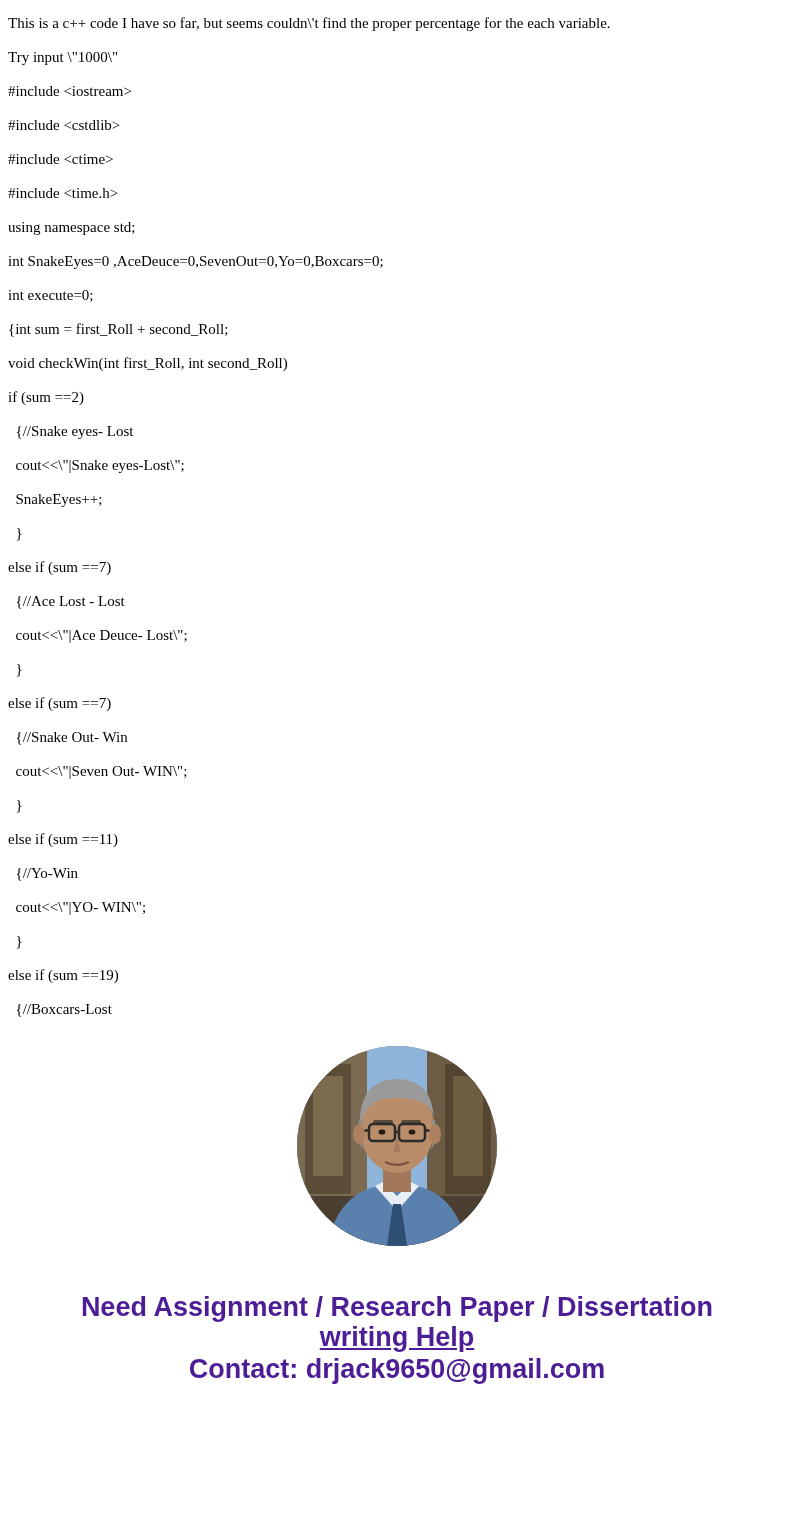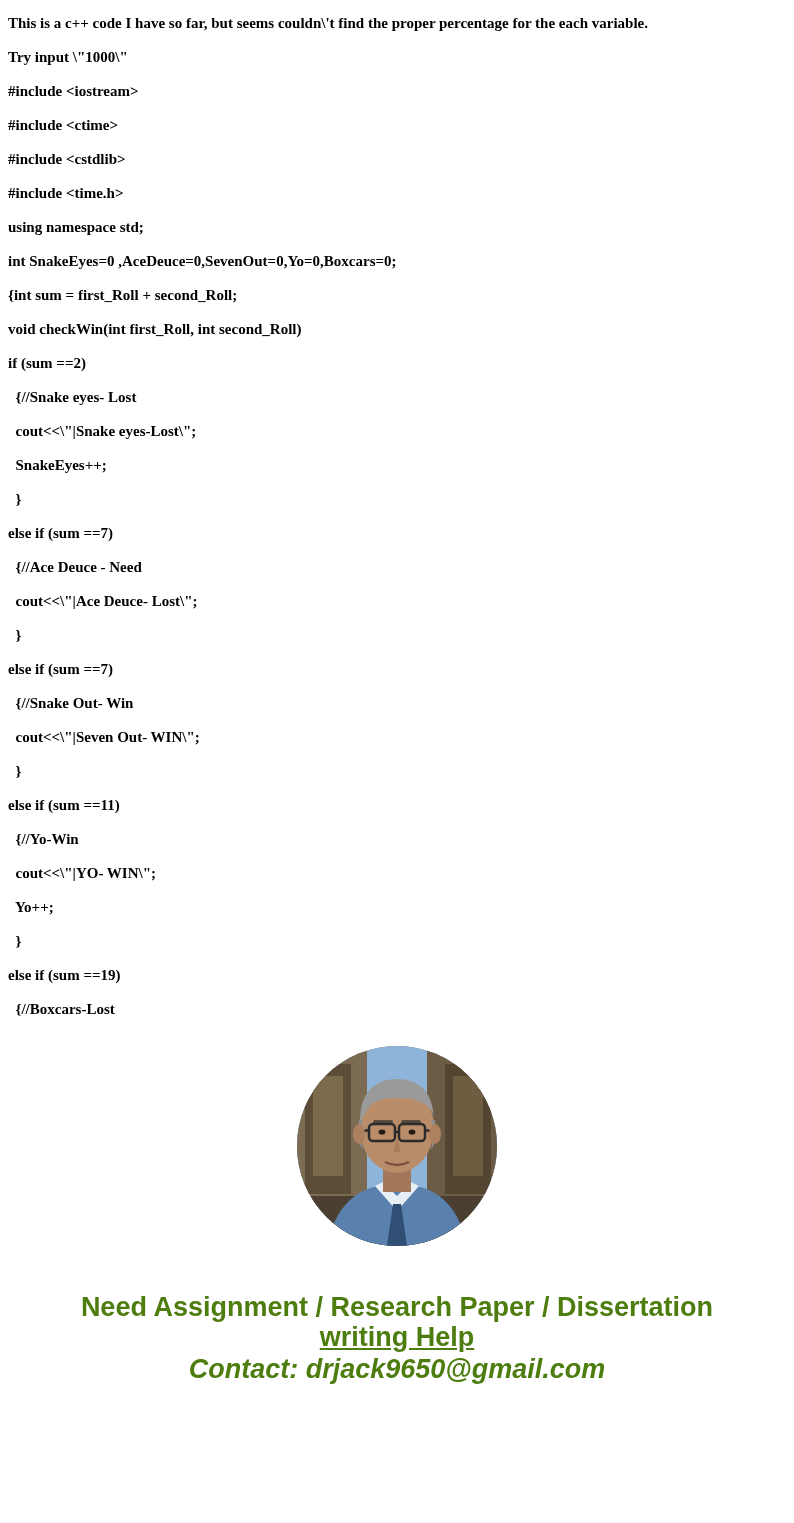--- a/index.html
+++ b/index.html
@@ -15,21 +15,20 @@
   }
   .page {
     width: 794px;
     box-sizing: border-box;
     padding: 6px 8px 10px 8px;
   }
   .code-block {
     font-family: "Liberation Serif", serif;
     font-size: 15px;
     line-height: 34px;
-    font-weight: bold;
   }
   .code-line {
     white-space: pre;
     margin: 0;
     padding: 0;
     height: 34px;
     line-height: 34px;
     font-size: 15px;
   }
   .photo-wrap {
@@ -49,66 +48,65 @@
   .avatar svg {
     display: block;
   }
   .footer {
     margin-top: 46px;
     text-align: center;
     font-family: "Liberation Sans", sans-serif;
     font-weight: bold;
     font-size: 27px;
     line-height: 30px;
-    color: #4d7c0f;
+    color: #4c1d95;
   }
   .footer .line2 {
     display: block;
     text-decoration: underline;
   }
   .footer .line3 {
     display: block;
     margin-top: 2px;
-    font-style: italic;
   }
 </style>
 </head>
 <body>
 
 <div class="page">
 
   <div class="code-block">
     <div class="code-line">This is a c++ code I have so far, but seems couldn\'t find the proper percentage for the each variable.</div>
     <div class="code-line">Try input \"1000\"</div>
 
     <div class="code-line">#include &lt;iostream&gt;</div>
+    <div class="code-line">#include &lt;cstdlib&gt;</div>
     <div class="code-line">#include &lt;ctime&gt;</div>
-    <div class="code-line">#include &lt;cstdlib&gt;</div>
     <div class="code-line">#include &lt;time.h&gt;</div>
     <div class="code-line">using namespace std;</div>
     <div class="code-line">int SnakeEyes=0 ,AceDeuce=0,SevenOut=0,Yo=0,Boxcars=0;</div>
+    <div class="code-line">int execute=0;</div>
     <div class="code-line">{int sum = first_Roll + second_Roll;</div>
     <div class="code-line">void checkWin(int first_Roll, int second_Roll)</div>
     <div class="code-line">if (sum ==2)</div>
     <div class="code-line">  {//Snake eyes- Lost</div>
     <div class="code-line">  cout&lt;&lt;\"|Snake eyes-Lost\";</div>
     <div class="code-line">  SnakeEyes++;</div>
     <div class="code-line">  }</div>
     <div class="code-line">else if (sum ==7)</div>
-    <div class="code-line">  {//Ace Deuce - Need</div>
+    <div class="code-line">  {//Ace Lost - Lost</div>
     <div class="code-line">  cout&lt;&lt;\"|Ace Deuce- Lost\";</div>
     <div class="code-line">  }</div>
     <div class="code-line">else if (sum ==7)</div>
     <div class="code-line">  {//Snake Out- Win</div>
     <div class="code-line">  cout&lt;&lt;\"|Seven Out- WIN\";</div>
     <div class="code-line">  }</div>
     <div class="code-line">else if (sum ==11)</div>
     <div class="code-line">  {//Yo-Win</div>
     <div class="code-line">  cout&lt;&lt;\"|YO- WIN\";</div>
-    <div class="code-line">  Yo++;</div>
     <div class="code-line">  }</div>
     <div class="code-line">else if (sum ==19)</div>
     <div class="code-line">  {//Boxcars-Lost</div>
   </div>
 
   <div class="photo-wrap">
     <div class="avatar">
       <svg width="200" height="200" viewBox="0 0 200 200">
 
         <rect x="0" y="0" width="200" height="200" fill="#8fb4d9"></rect>

